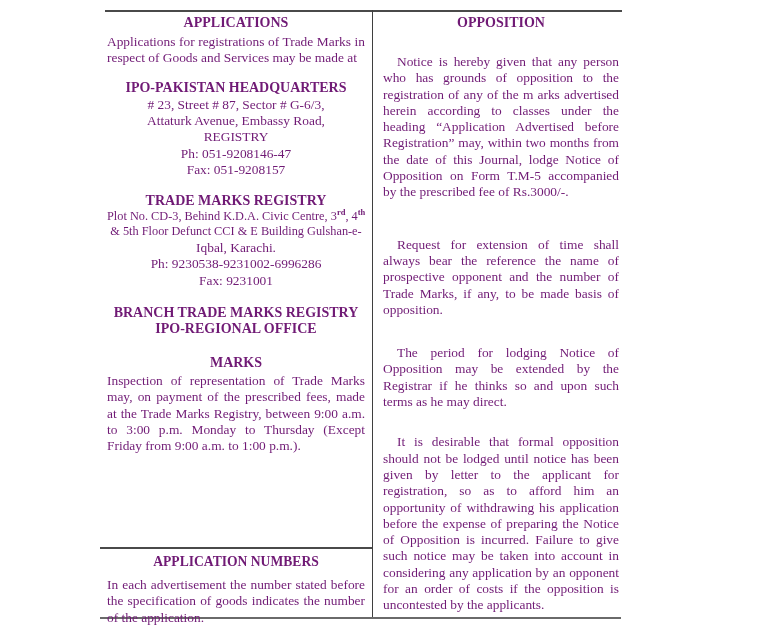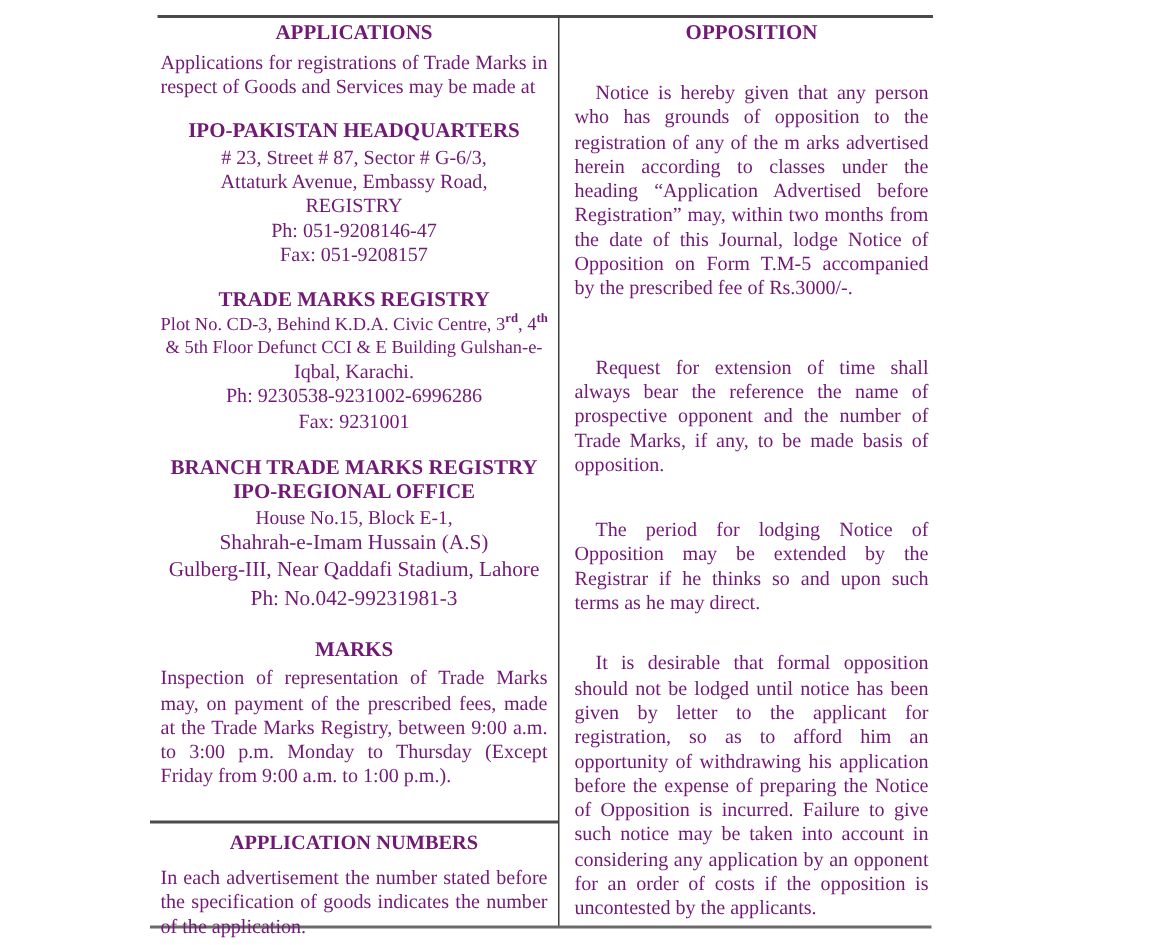--- a/index.html
+++ b/index.html
@@ -78,26 +78,20 @@
     <div class="addr">
       <div class="line line-sm"><span>Plot No. CD-3, Behind K.D.A. Civic Centre, 3</span><sup>rd</sup><span>, 4</span><sup>th</sup></div>
       <div class="line line-sm">&amp; 5th Floor Defunct CCI &amp; E Building Gulshan-e-</div>
       <div class="line">Iqbal, Karachi.</div>
       <div class="line">Ph: 9230538-9231002-6996286</div>
       <div class="line">Fax: 9231001</div>
     </div>
 
     <div class="h h-small m-branch">BRANCH TRADE MARKS REGISTRY</div>
     <div class="h">IPO-REGIONAL OFFICE</div>
-    <div class="addr">
-      <div class="line line-house">House No.15, Block E-1,</div>
-      <div class="line line-lg">Shahrah-e-Imam Hussain (A.S)</div>
-      <div class="line line-lg">Gulberg-III, Near Qaddafi Stadium, Lahore</div>
-      <div class="line line-lg">Ph: No.042-99231981-3</div>
-    </div>
 
     <div class="h m-search">MARKS</div>
     <p class="just m-search-body">Inspection of representation of Trade Marks may, on payment of the prescribed fees, made at the Trade Marks Registry, between 9:00 a.m. to 3:00 p.m. Monday to Thursday (Except Friday from 9:00 a.m. to 1:00 p.m.).</p>
   </div>
 
   <div class="an-section">
     <div class="h an-heading">APPLICATION NUMBERS</div>
     <p class="just an-body">In each advertisement the number stated before the specification of goods indicates the number of the application.</p>
   </div>
 

